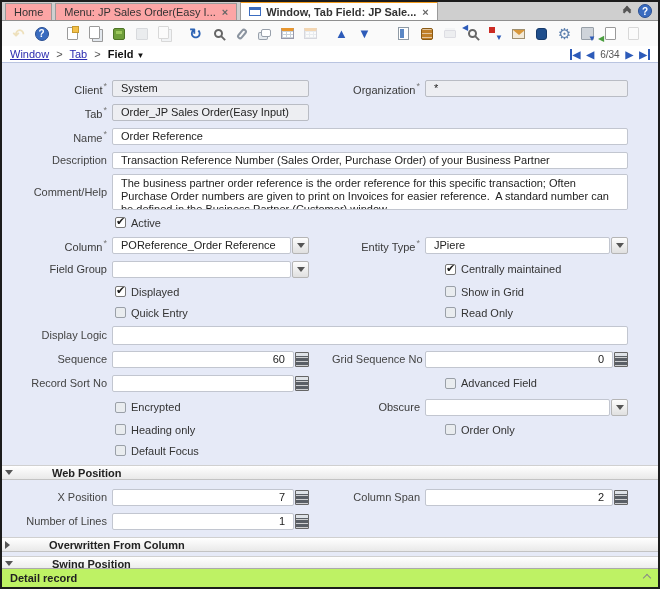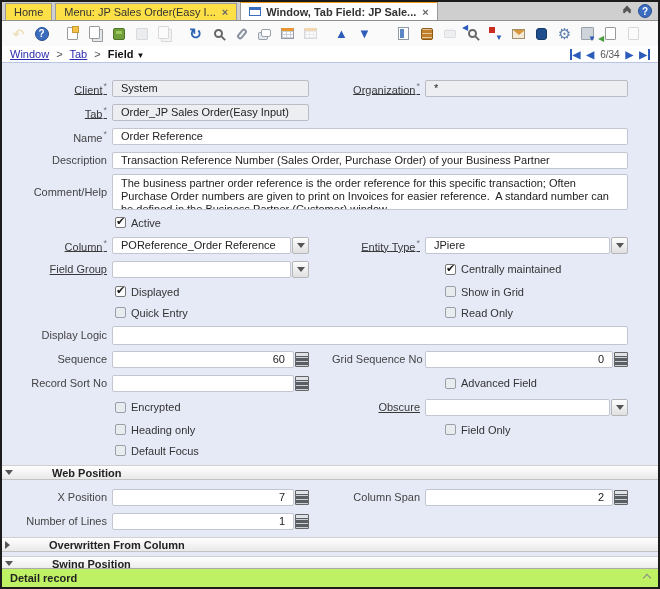--- a/index.html
+++ b/index.html
@@ -1,21 +1,21 @@
 <!DOCTYPE html>
 <html><head>
 <meta charset="utf-8">
 <style>
   * { box-sizing: border-box; margin: 0; padding: 0; }
   body { font-family: "Liberation Sans", sans-serif; background: #fff; }
   .window { width: 660px; height: 589px; border: 2px solid #1c1c1c; display: flex; flex-direction: column; background: #fff; overflow: hidden; }
 
   
   .tabbar { height: 19px; background: #cfcfcf; display: flex; align-items: flex-end; border-bottom: 1px solid #8f8f8f; flex: none; }
-  .tab { height: 17px; display: flex; align-items: center; padding: 0 8px; font-size: 11px; color: #333; background: #fde047; border: 1px solid #9a9a9a; border-bottom: none; margin-left: 3px; cursor: default; white-space: nowrap; }
+  .tab { height: 17px; display: flex; align-items: center; padding: 0 8px; font-size: 11px; color: #333; background: #fca5a5; border: 1px solid #9a9a9a; border-bottom: none; margin-left: 3px; cursor: default; white-space: nowrap; }
   .tab.active { background: #fff; border-top: 2px solid #f29b1d; font-weight: bold; height: 19px; }
   .tab .close { margin-left: 6px; color: #666; font-size: 11px; font-weight: bold; }
   .tab-winicon { width: 12px; height: 9px; border: 1px solid #3a6cc0; background: #fff; border-top: 3px solid #3a6cc0; margin-right: 5px; }
   .tabbar-right { margin-left: auto; display: flex; align-items: center; padding-right: 6px; gap: 8px; height: 100%; }
   .collapse-ic { display: flex; flex-direction: column; align-items: center; }
   .chev { width: 6px; height: 6px; border-left: 2px solid #555; border-top: 2px solid #555; transform: rotate(45deg); }
   .chev + .chev { margin-top: -4px; }
   .circ { width: 14px; height: 14px; border-radius: 50%; background: #3a6cc0; color: #fff; font-size: 10px; font-weight: bold; display: flex; align-items: center; justify-content: center; border: 1px solid #2a4f92; }
 
   
@@ -70,21 +70,21 @@
   .navi.last { border-right: 2px solid #2d5bb9; padding-right: 1px; }
 
   
   .formarea { flex: 1; background: #e6eaf7; border-top: 1px solid #b9c4e0; overflow: hidden; padding-top: 13px; }
   .frow { display: flex; align-items: center; height: 24px; padding-right: 30px; }
   .frow.cbrow { height: 21px; }
   .lcol { width: 330px; display: flex; align-items: center; flex: none; }
   .rcol { flex: 1; display: flex; align-items: center; }
   .lbl { width: 110px; flex: none; text-align: right; font-size: 11px; color: #444; padding-right: 5px; white-space: nowrap; }
   .rcol .lbl { width: 93px; }
-  .lbl.link { text-decoration: underline; color: #3a3a3a; cursor: pointer; }
+  .lbl.link { color: #3a3a3a; cursor: pointer; }
   .req::after { content: "*"; font-size: 9px; color: #777; vertical-align: super; margin-left: 1px; }
   .fldwrap { display: flex; align-items: center; }
   .lcol .fldwrap { width: 197px; }
   .rcol .fldwrap { flex: 1; }
   input.fld, textarea.fld { font-family: "Liberation Sans", sans-serif; font-size: 11px; height: 17px; border: 1px solid #c2c6d0; border-radius: 2px; padding: 0 8px; background: #fff; color: #222; width: 100%; outline: none; }
   textarea.fld { resize: none; padding-top: 2px; line-height: 13px; }
   input.ro { background: #edeef2; border-color: #b9bcc4; }
   input.num { text-align: right; }
   .ddbtn { width: 17px; height: 17px; flex: none; background: linear-gradient(#fdfdfd, #e0e0e0); border: 1px solid #b5b5b5; border-radius: 2px; margin-left: 1px; display: flex; align-items: center; justify-content: center; cursor: pointer; }
   .ddarrow { width: 0; height: 0; border-left: 4px solid transparent; border-right: 4px solid transparent; border-top: 5px solid #555; }
@@ -395,21 +395,21 @@
       </div>
     </div>
 
     <div class="frow cbrow">
       <div class="lcol cbslot">
         <span class="cb"></span>
         <span class="cb-lbl">Heading only</span>
       </div>
       <div class="rcol cbslot">
         <span class="cb"></span>
-        <span class="cb-lbl">Field Only</span>
+        <span class="cb-lbl">Order Only</span>
       </div>
     </div>
 
     <div class="frow cbrow">
       <div class="lcol cbslot">
         <span class="cb"></span>
         <span class="cb-lbl">Default Focus</span>
       </div>
     </div>
 

